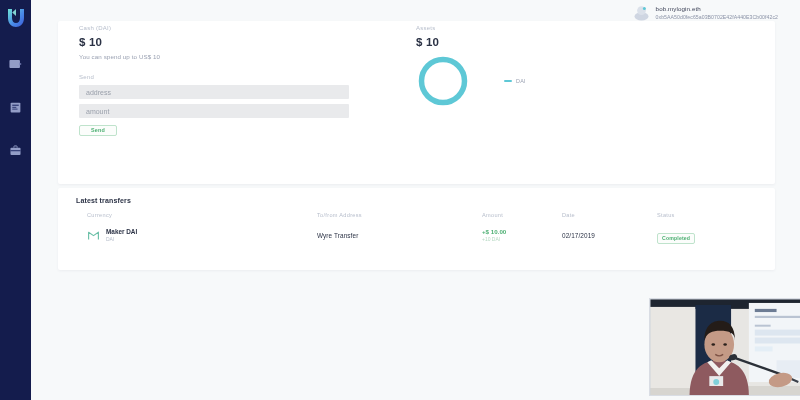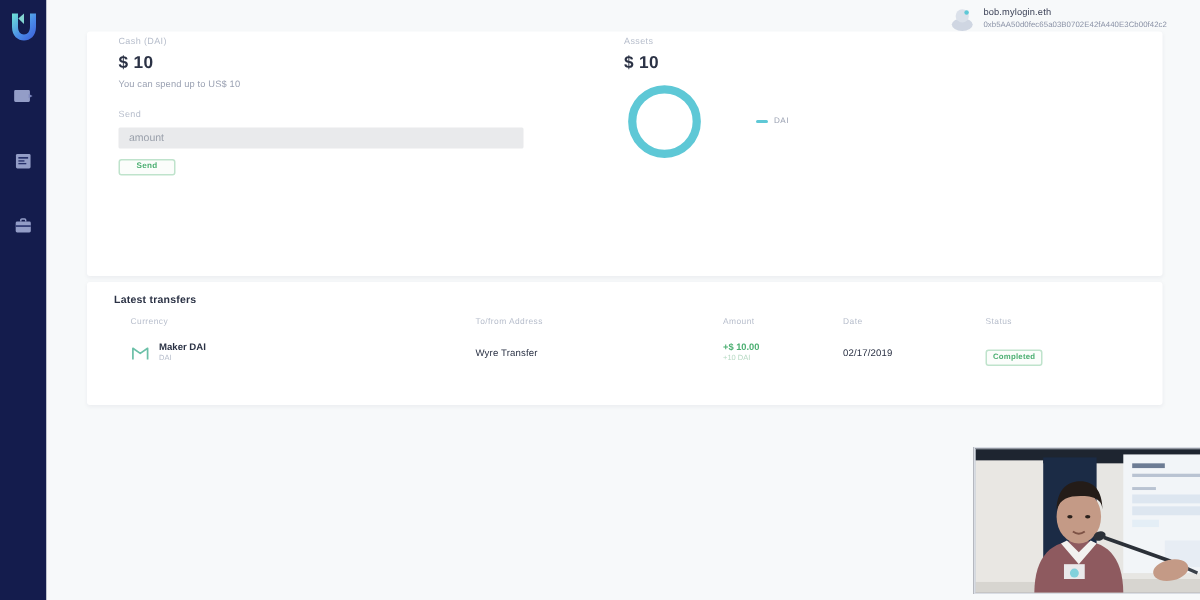--- a/index.html
+++ b/index.html
@@ -40,20 +40,21 @@
     opacity: .85;
   }
   .nav-icon:first-of-type { margin-top: 30px; }
 
   
   #page {
     position: absolute;
     left: 31px; top: 0;
     width: 769px; height: 400px;
     background: #f7f9fa;
+    border-radius: 30px;
   }
 
   
   #topbar {
     position: absolute;
     right: 22px; top: 4px;
     display: flex;
     align-items: center;
     gap: 6px;
   }
@@ -330,20 +331,21 @@
 
   <div id="card-wallet" class="card"></div>
 
   <div id="cash-panel">
     <div class="field-label">Cash (DAI)</div>
     <div id="cash-amount">$ 10</div>
     <div id="cash-hint">You can spend up to US$ 10</div>
 
     <div id="send-label" class="field-label">Send</div>
 
+    <input class="text-input" type="text" placeholder="address" style="">
 
     <input class="text-input" type="text" placeholder="amount" style="">
 
     <button id="send-button">Send</button>
   </div>
 
   <div id="assets-panel">
     <div class="field-label">Assets</div>
     <div id="assets-amount">$ 10</div>
 

